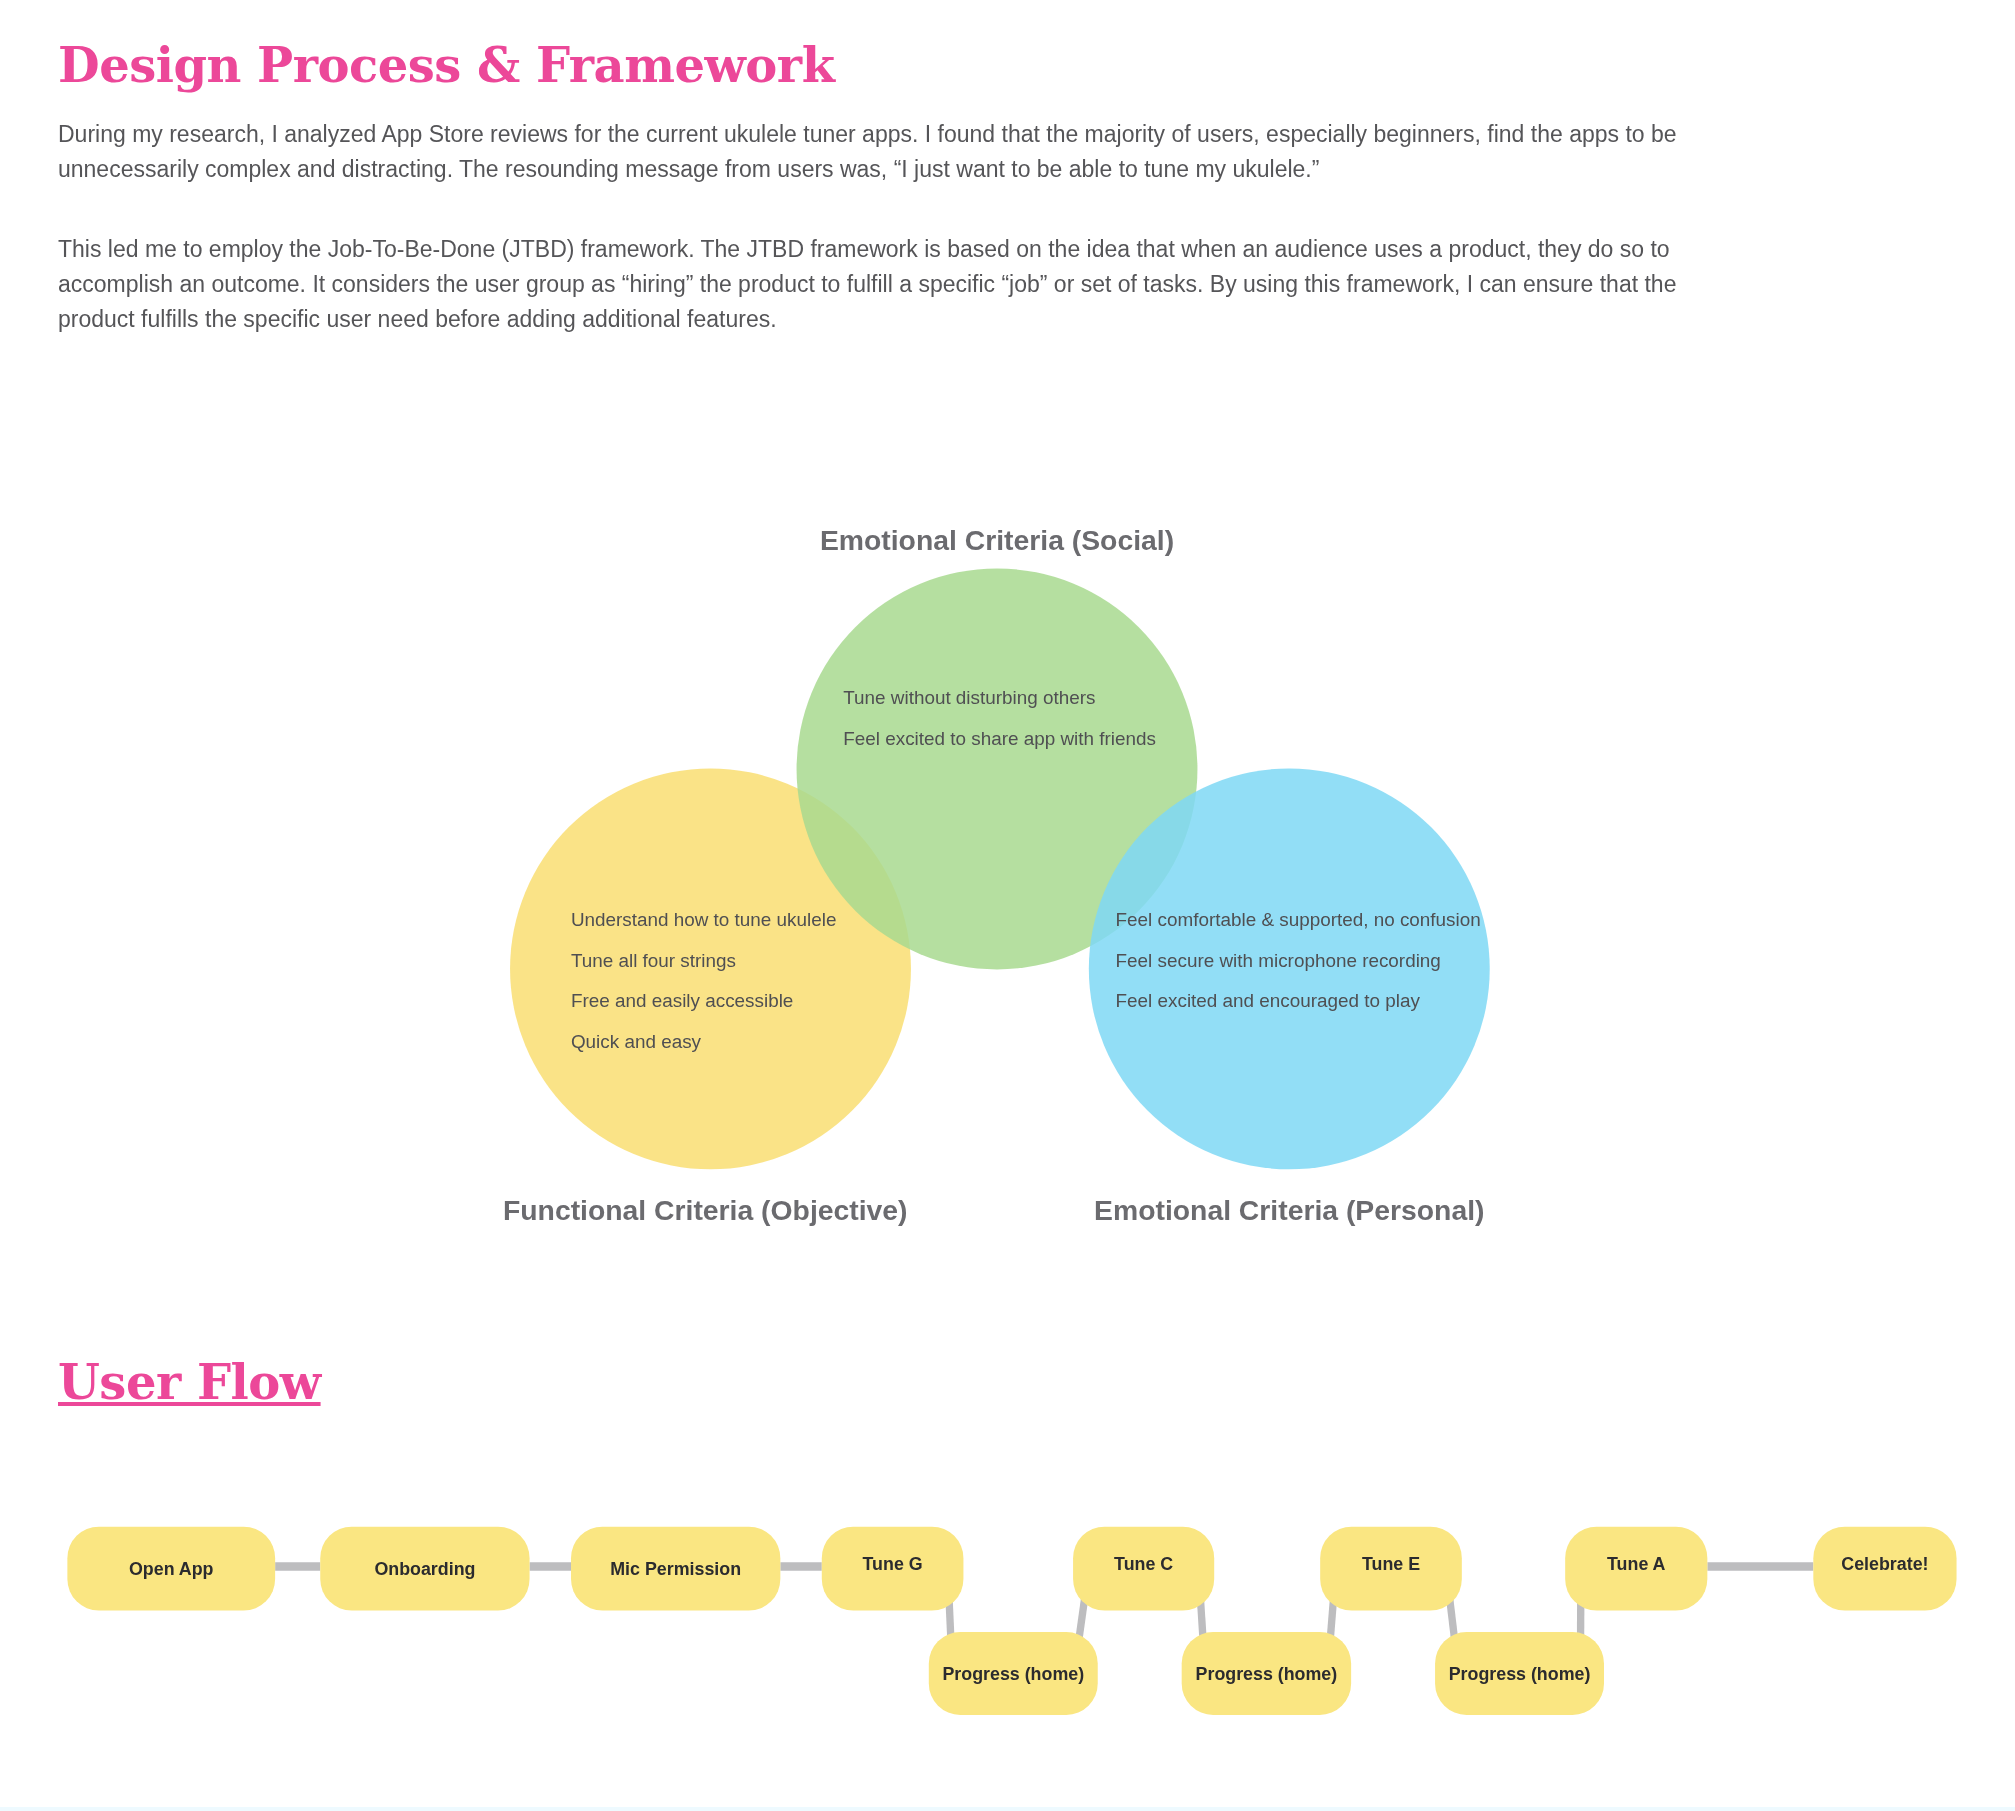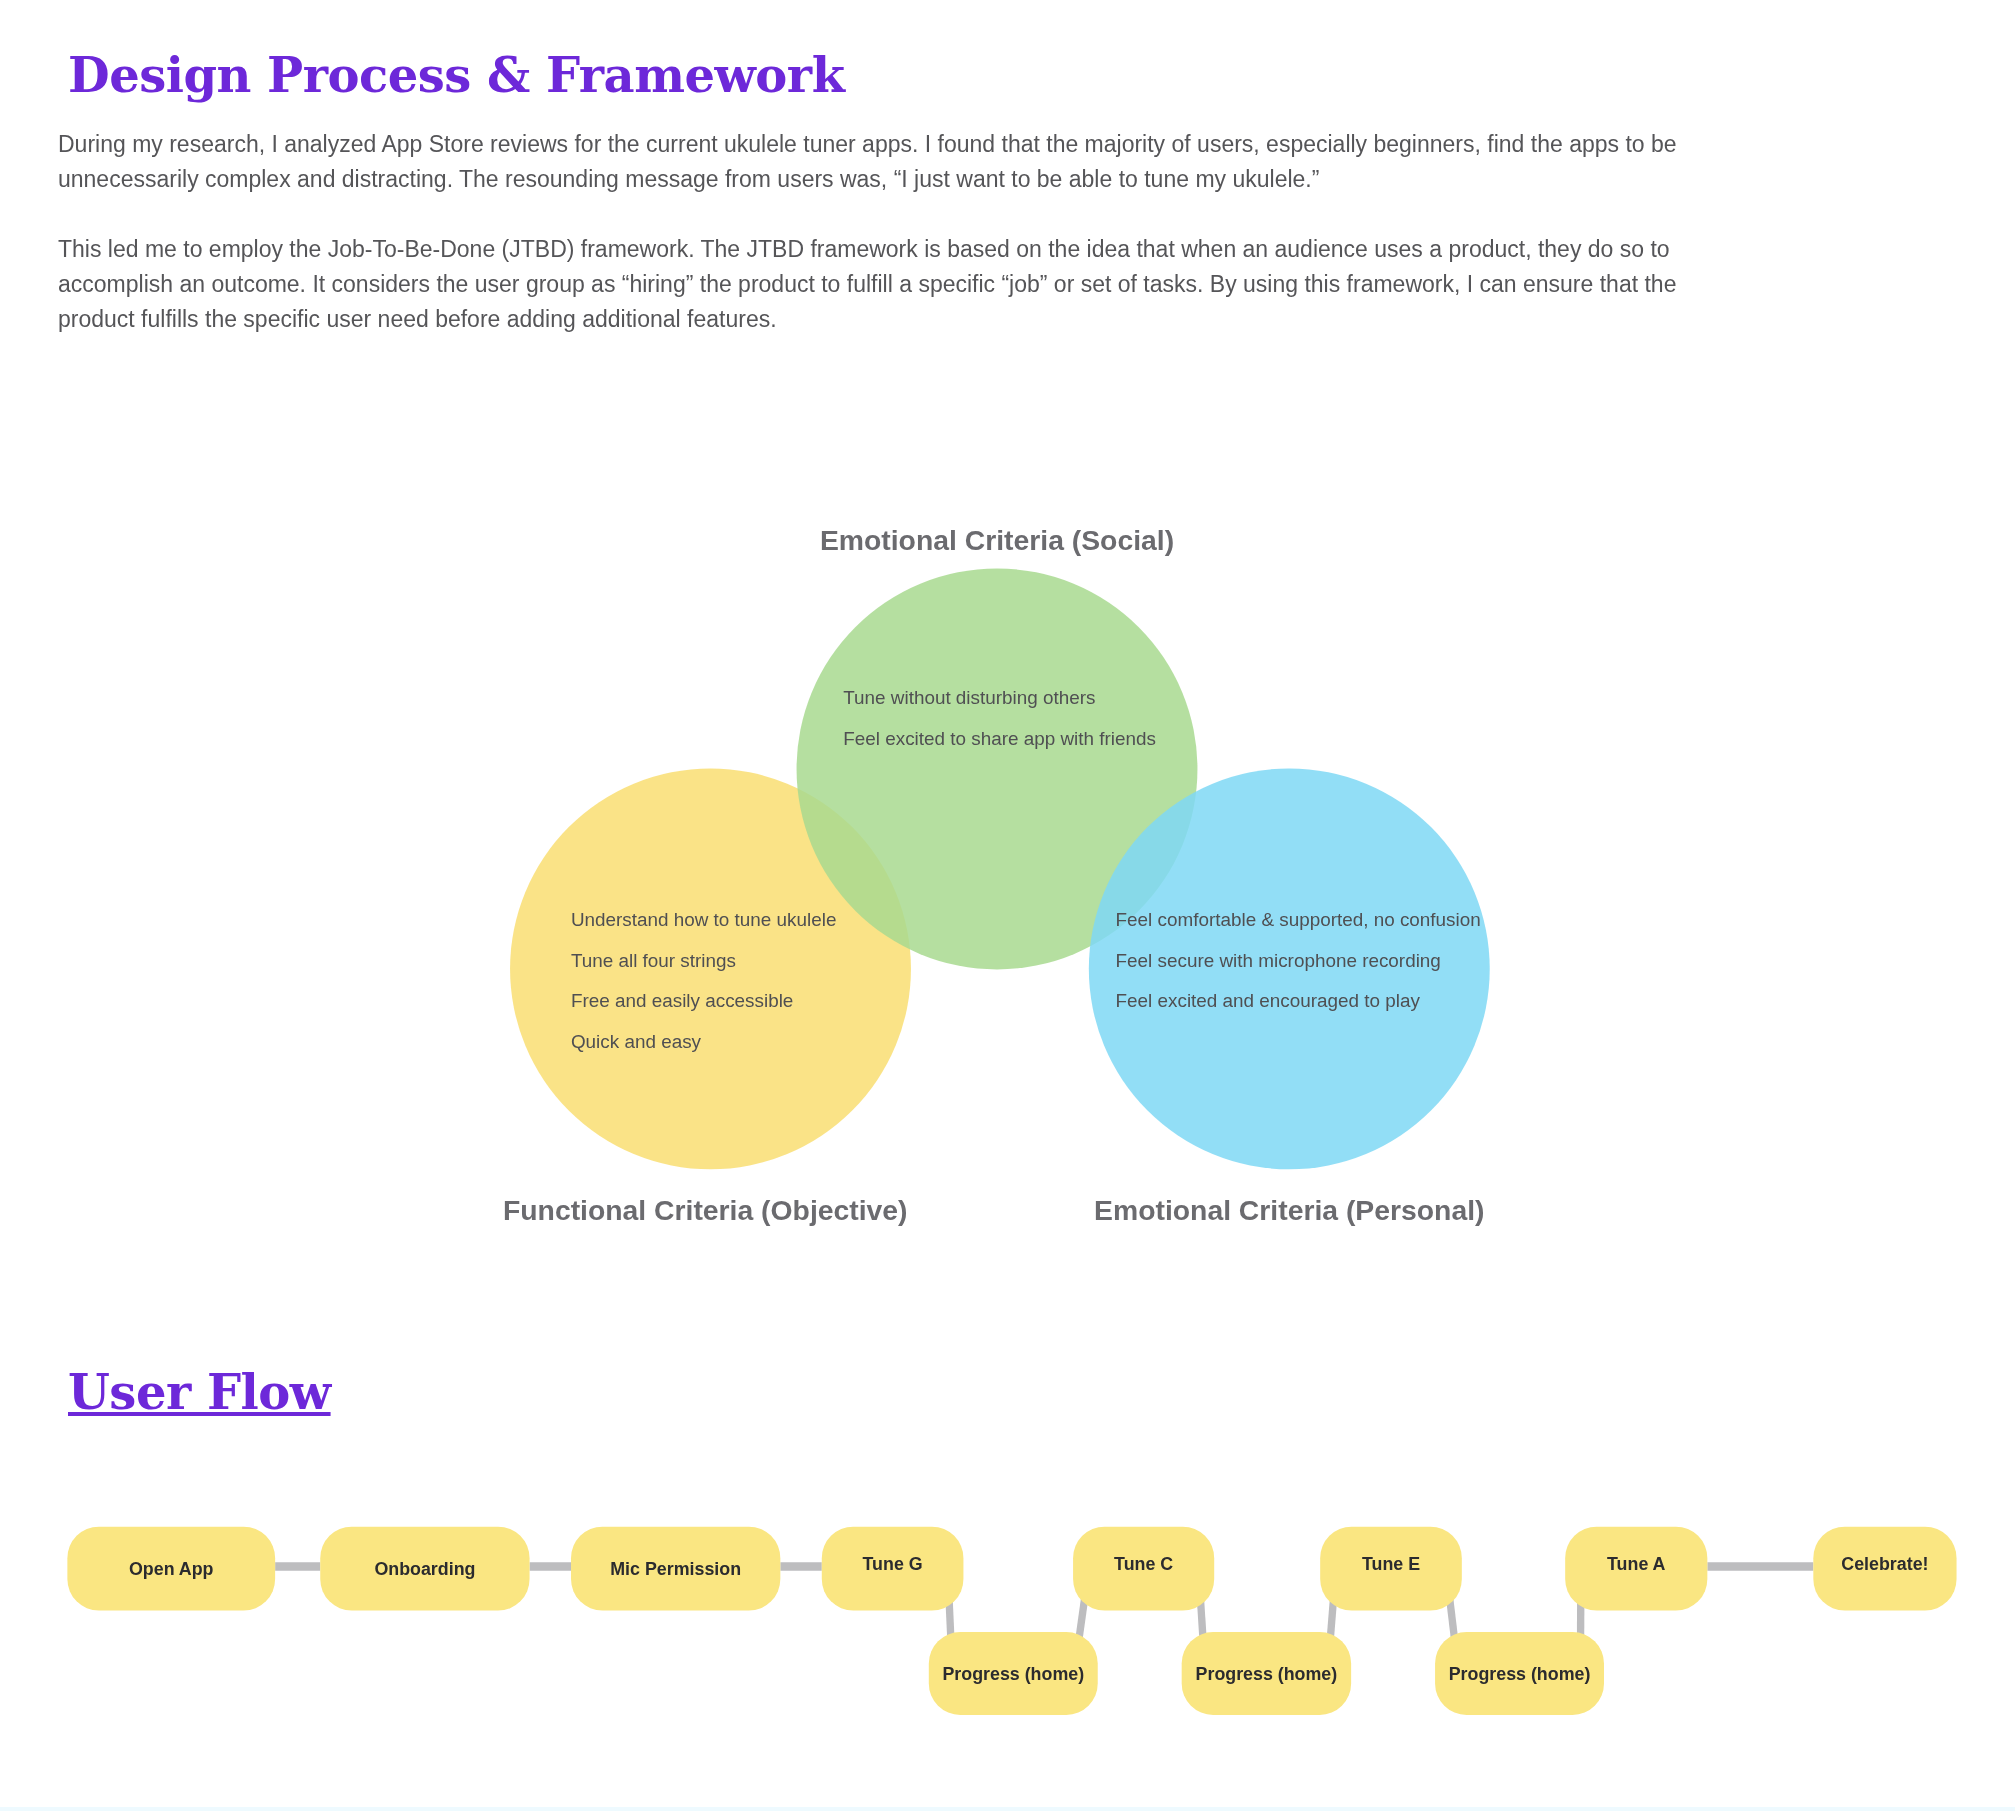--- a/index.html
+++ b/index.html
@@ -1,21 +1,21 @@
 <!DOCTYPE html>
 <html style="font-size:8.4px"><head>
 <meta charset="utf-8">
 <style>
   html, body { margin: 0; padding: 0; background: #ffffff; }
   body { width: 2015px; height: 1811px; position: relative; overflow: hidden; font-family: "Liberation Sans", sans-serif; }
-  .h1 { position: absolute; left: 58px; font-family: "DejaVu Serif", serif; font-weight: bold; color: #6d28d9; font-size: 48px; letter-spacing: -0.5px; margin: 10px; }
+  .h1 { position: absolute; left: 58px; font-family: "DejaVu Serif", serif; font-weight: bold; color: #ec4899; font-size: 48px; letter-spacing: -0.5px; margin: 0; }
   #title { top: 37px; }
   #flow-title { top: 1354px; text-decoration: underline; }
   .para { position: absolute; left: 58px; width: 1653px; color: #555558; font-size: 23px; line-height: 35px; margin: 0; }
-  #p1 { top: 127px; }
+  #p1 { top: 117px; }
   #p2 { top: 232px; }
   svg { position: absolute; left: 0; top: 0; }
   .venn-label { font-family: "Liberation Sans", sans-serif; font-weight: bold; fill: #6b6b6f; font-size: 54px; }
   .venn-item { font-family: "Liberation Sans", sans-serif; fill: #4f4f52; font-size: 36px; }
   .node-text { font-family: "Liberation Sans", sans-serif; font-weight: bold; fill: #2b2b2e; font-size: 34px; }
   #bottom-bar { position: absolute; left: 0; right: 0; bottom: 0; height: 4.2px; background: #eefaff; }
 </style>
 </head>
 <body>
 

